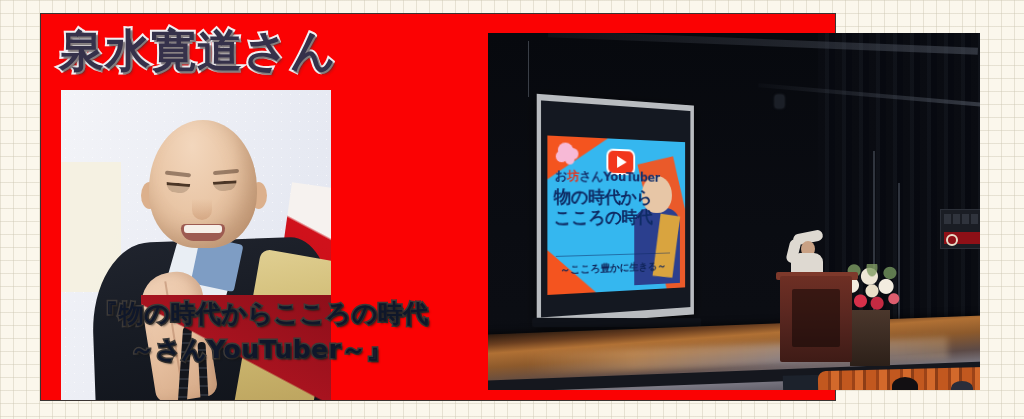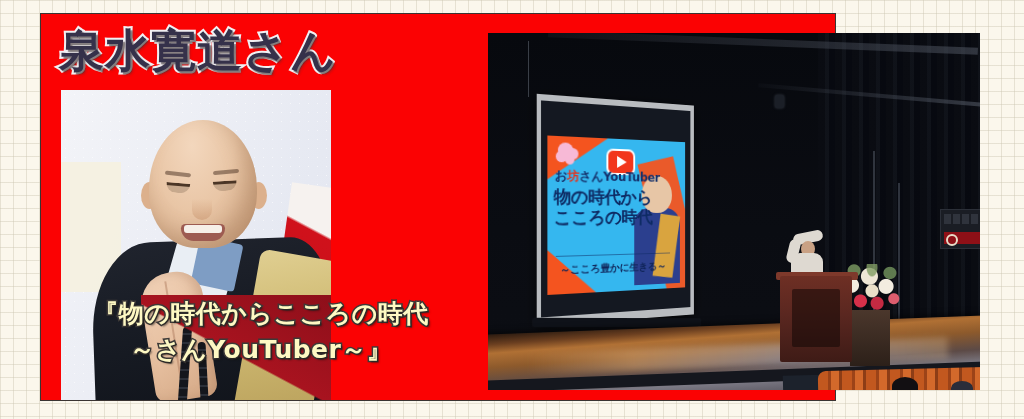--- a/index.html
+++ b/index.html
@@ -278,21 +278,21 @@
     transform: rotate(-3deg);
   }
 
   
   .caption {
     position: absolute;
     left: 10px;
     top: 282px;
     width: 420px;
     text-align: center;
-    color: #fef9c3;
+    color: #0f172a;
     font-size: 25px;
     line-height: 36px;
     font-weight: bold;
     letter-spacing: 0.5px;
     -webkit-text-stroke: 3px #3d3a38;
     paint-order: stroke fill;
     text-shadow: 2px 2px 2px rgba(20,18,16,0.55);
   }
   .caption .l2 { display: block; }
 

